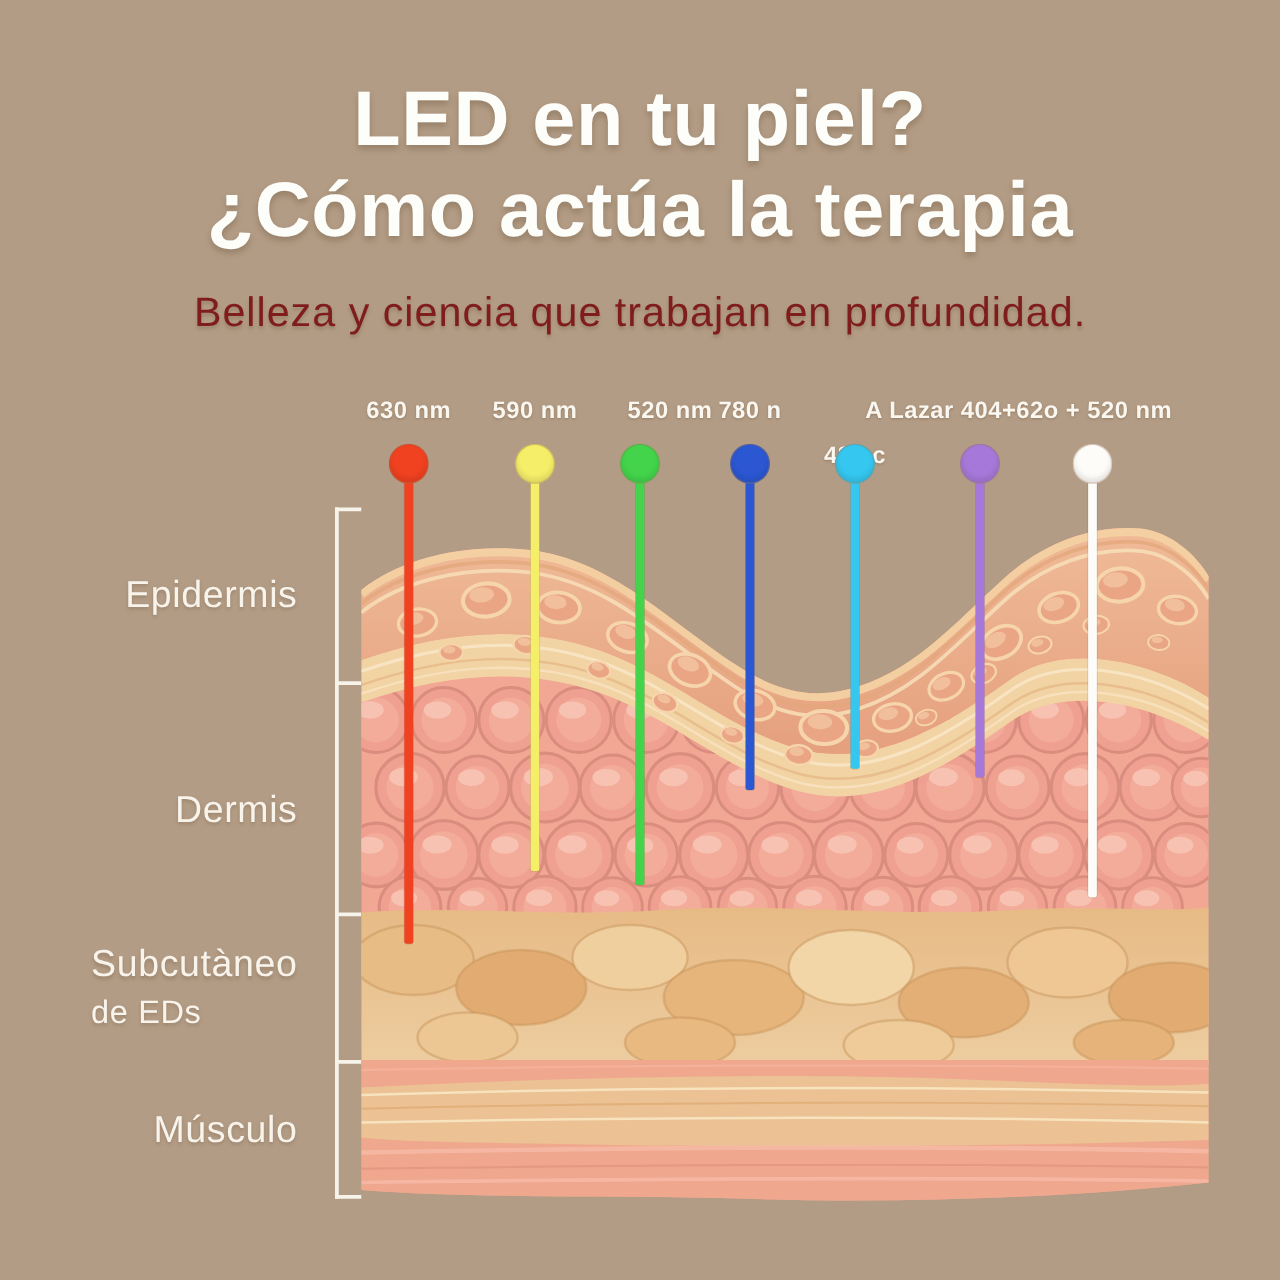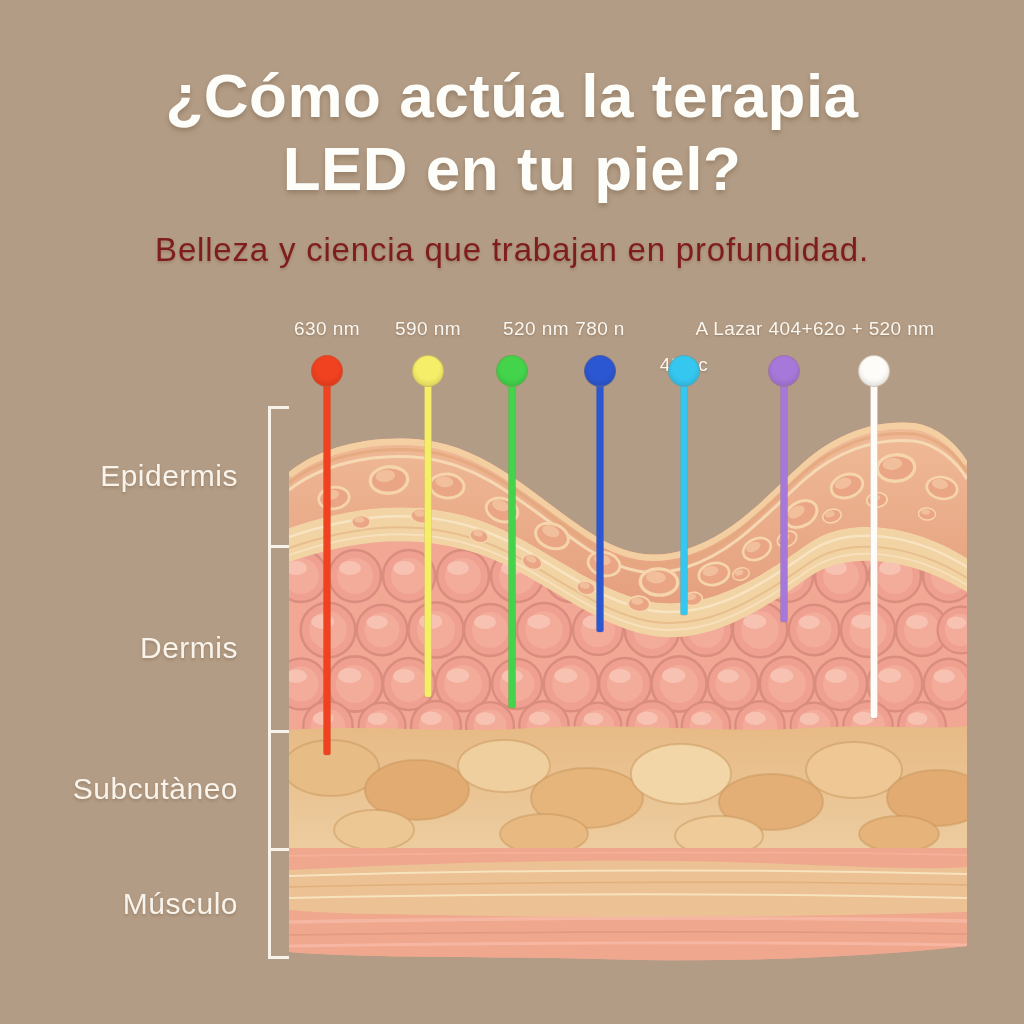--- a/index.html
+++ b/index.html
@@ -15,21 +15,21 @@
     text-shadow:0 3px 5px rgba(108,84,60,0.40);
   }
   .subtitle{
     position:absolute; top:231px; left:0; width:100%;
     text-align:center; color:#7f1d1d; font-size:33px; font-weight:normal;
     letter-spacing:0.8px;
     text-shadow:0 2px 3px rgba(108,84,60,0.35);
   }
   .wl-label{
     position:absolute; top:318px; transform:translateX(-50%);
-    font-size:19px; font-weight:normal; color:#faf7f1; white-space:nowrap;
+    font-size:19px; font-weight:bold; color:#faf7f1; white-space:nowrap;
     letter-spacing:0.4px; text-shadow:0 1px 2px rgba(108,84,60,0.45);
   }
   .pin-line{
     position:absolute; width:7px; transform:translateX(-50%);
     z-index:3; border-radius:0 0 2px 2px;
     box-shadow:0 0 0 0.5px rgba(120,90,60,0.25);
   }
   .pin-dot{
     position:absolute; width:30px; height:30px; border-radius:50%;
     transform:translate(-50%,-50%); z-index:4;
@@ -50,22 +50,22 @@
     text-shadow:0 2px 3px rgba(108,84,60,0.35);
   }
   .layer-label .lbl-line:nth-child(2){ font-size:26px; }
 </style>
 </head>
 <body>
 
 <div class="canvas" style="background: rgb(179, 156, 133);">
 
   <div class="title">
+    <div>LED en tu piel?</div>
     <div>¿Cómo actúa la terapia</div>
-    <div>LED en tu piel?</div>
   </div>
 
   <div class="subtitle">Belleza y ciencia que trabajan en profundidad.</div>
 
   <div>
       <div class="wl-label" style="left: 327px;">630 nm</div>
       <div class="wl-label" style="left: 428px;">590 nm</div>
       <div class="wl-label" style="left: 536px;">520 nm</div>
       <div class="wl-label" style="left: 600px;">780 n</div>
       <div class="wl-label" style="left: 684px; margin-top: 36px;">480 c</div>
@@ -100,20 +100,21 @@
 
   <div>
       <div class="layer-label" style="top: 475.5px;">
         <div class="lbl-line">Epidermis</div>
       </div>
       <div class="layer-label" style="top: 648px;">
         <div class="lbl-line">Dermis</div>
       </div>
       <div class="layer-label" style="top: 789px;">
         <div class="lbl-line">Subcutàneo</div>
+        <div class="lbl-line">de EDs</div>
       </div>
       <div class="layer-label" style="top: 903.5px;">
         <div class="lbl-line">Músculo</div>
       </div>
     </div>
 
   <svg class="skin-svg" width="678" height="556" viewBox="0 0 678 556">
     <defs>
       <linearGradient id="epigrad" x1="0" y1="0" x2="0" y2="1">
         <stop offset="0" stop-color="#f0bb98"></stop>

